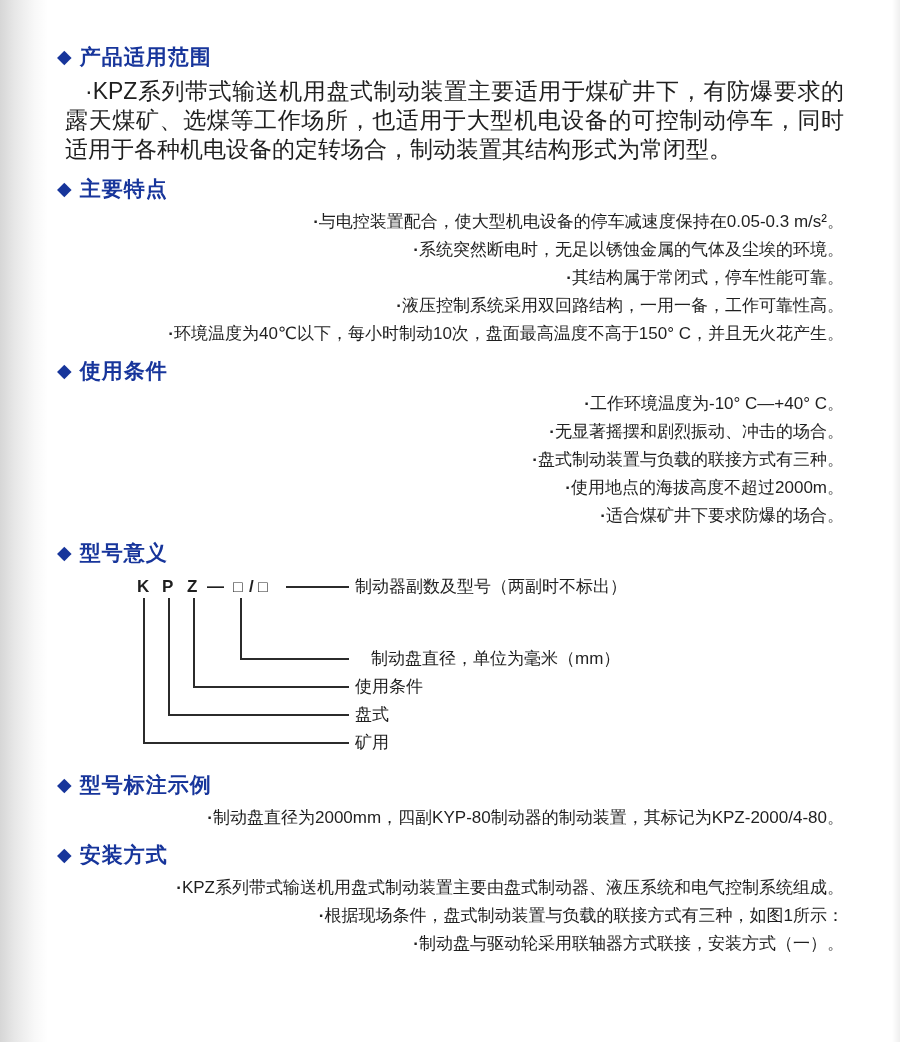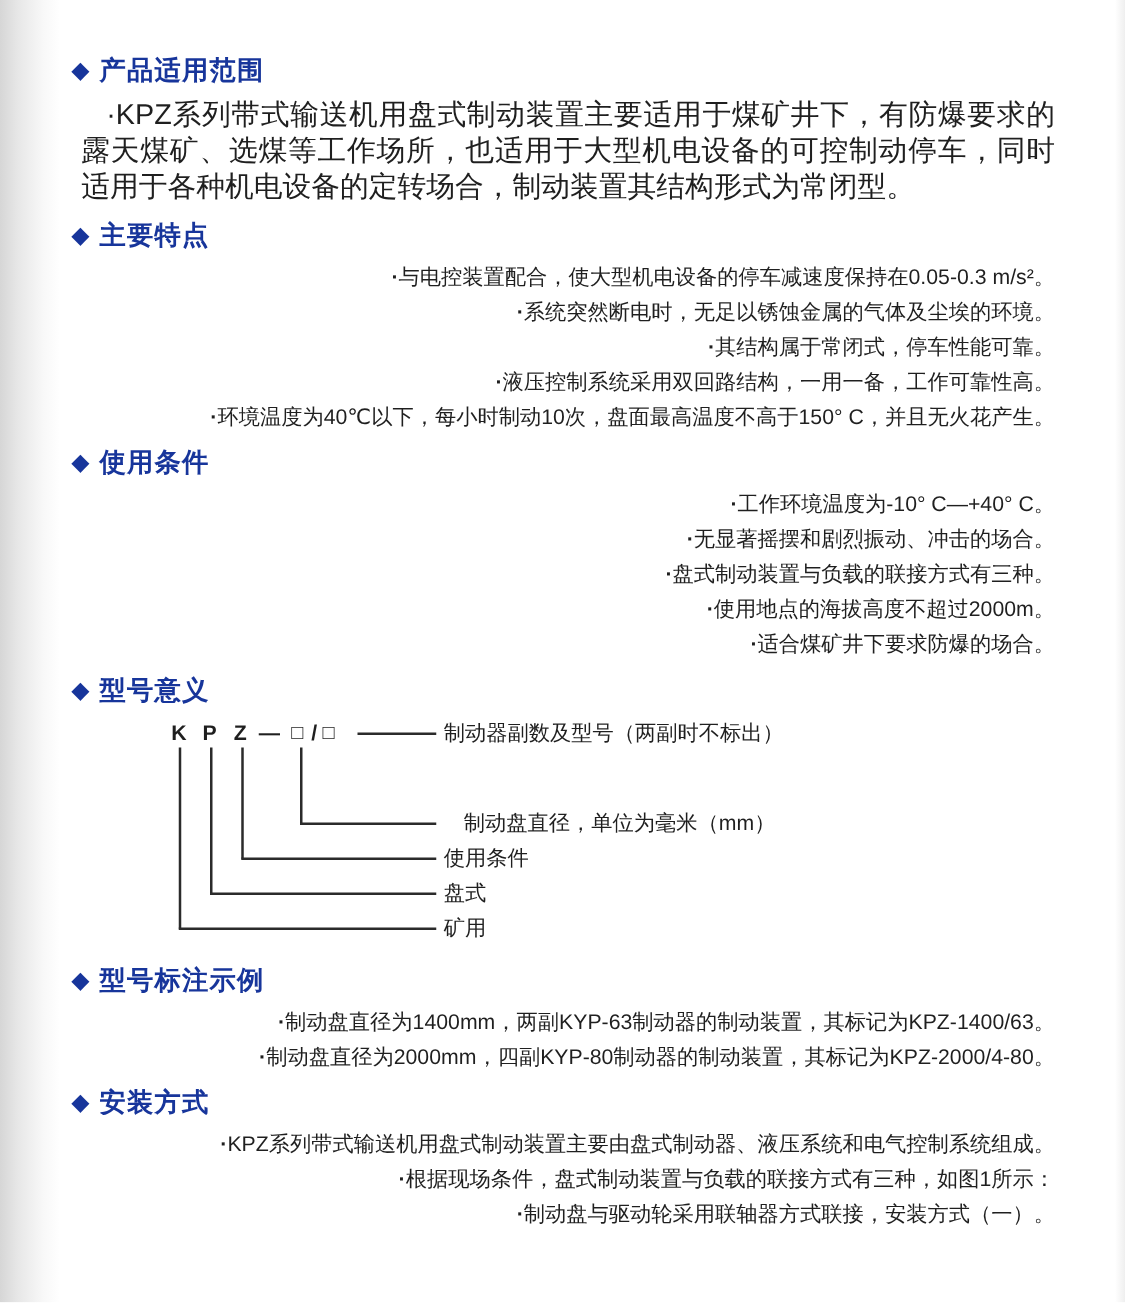--- a/index.html
+++ b/index.html
@@ -186,21 +186,20 @@
         <span class="branch-label" style="left:258px; top:156px">矿用</span>
       </div>
     </section>
 
     <section>
       <h2 class="section-heading">
         <span class="diamond">◆</span>
         <span>型号标注示例</span>
       </h2>
       <ul class="bullets">
-        <li><span class="dot">·</span><span>制动盘直径为1400mm，两副KYP-63制动器的制动装置，其标记为KPZ-1400/63。</span></li>
         <li><span class="dot">·</span><span>制动盘直径为2000mm，四副KYP-80制动器的制动装置，其标记为KPZ-2000/4-80。</span></li>
       </ul>
     </section>
 
     <section>
       <h2 class="section-heading">
         <span class="diamond">◆</span>
         <span>安装方式</span>
       </h2>
       <ul class="bullets">

